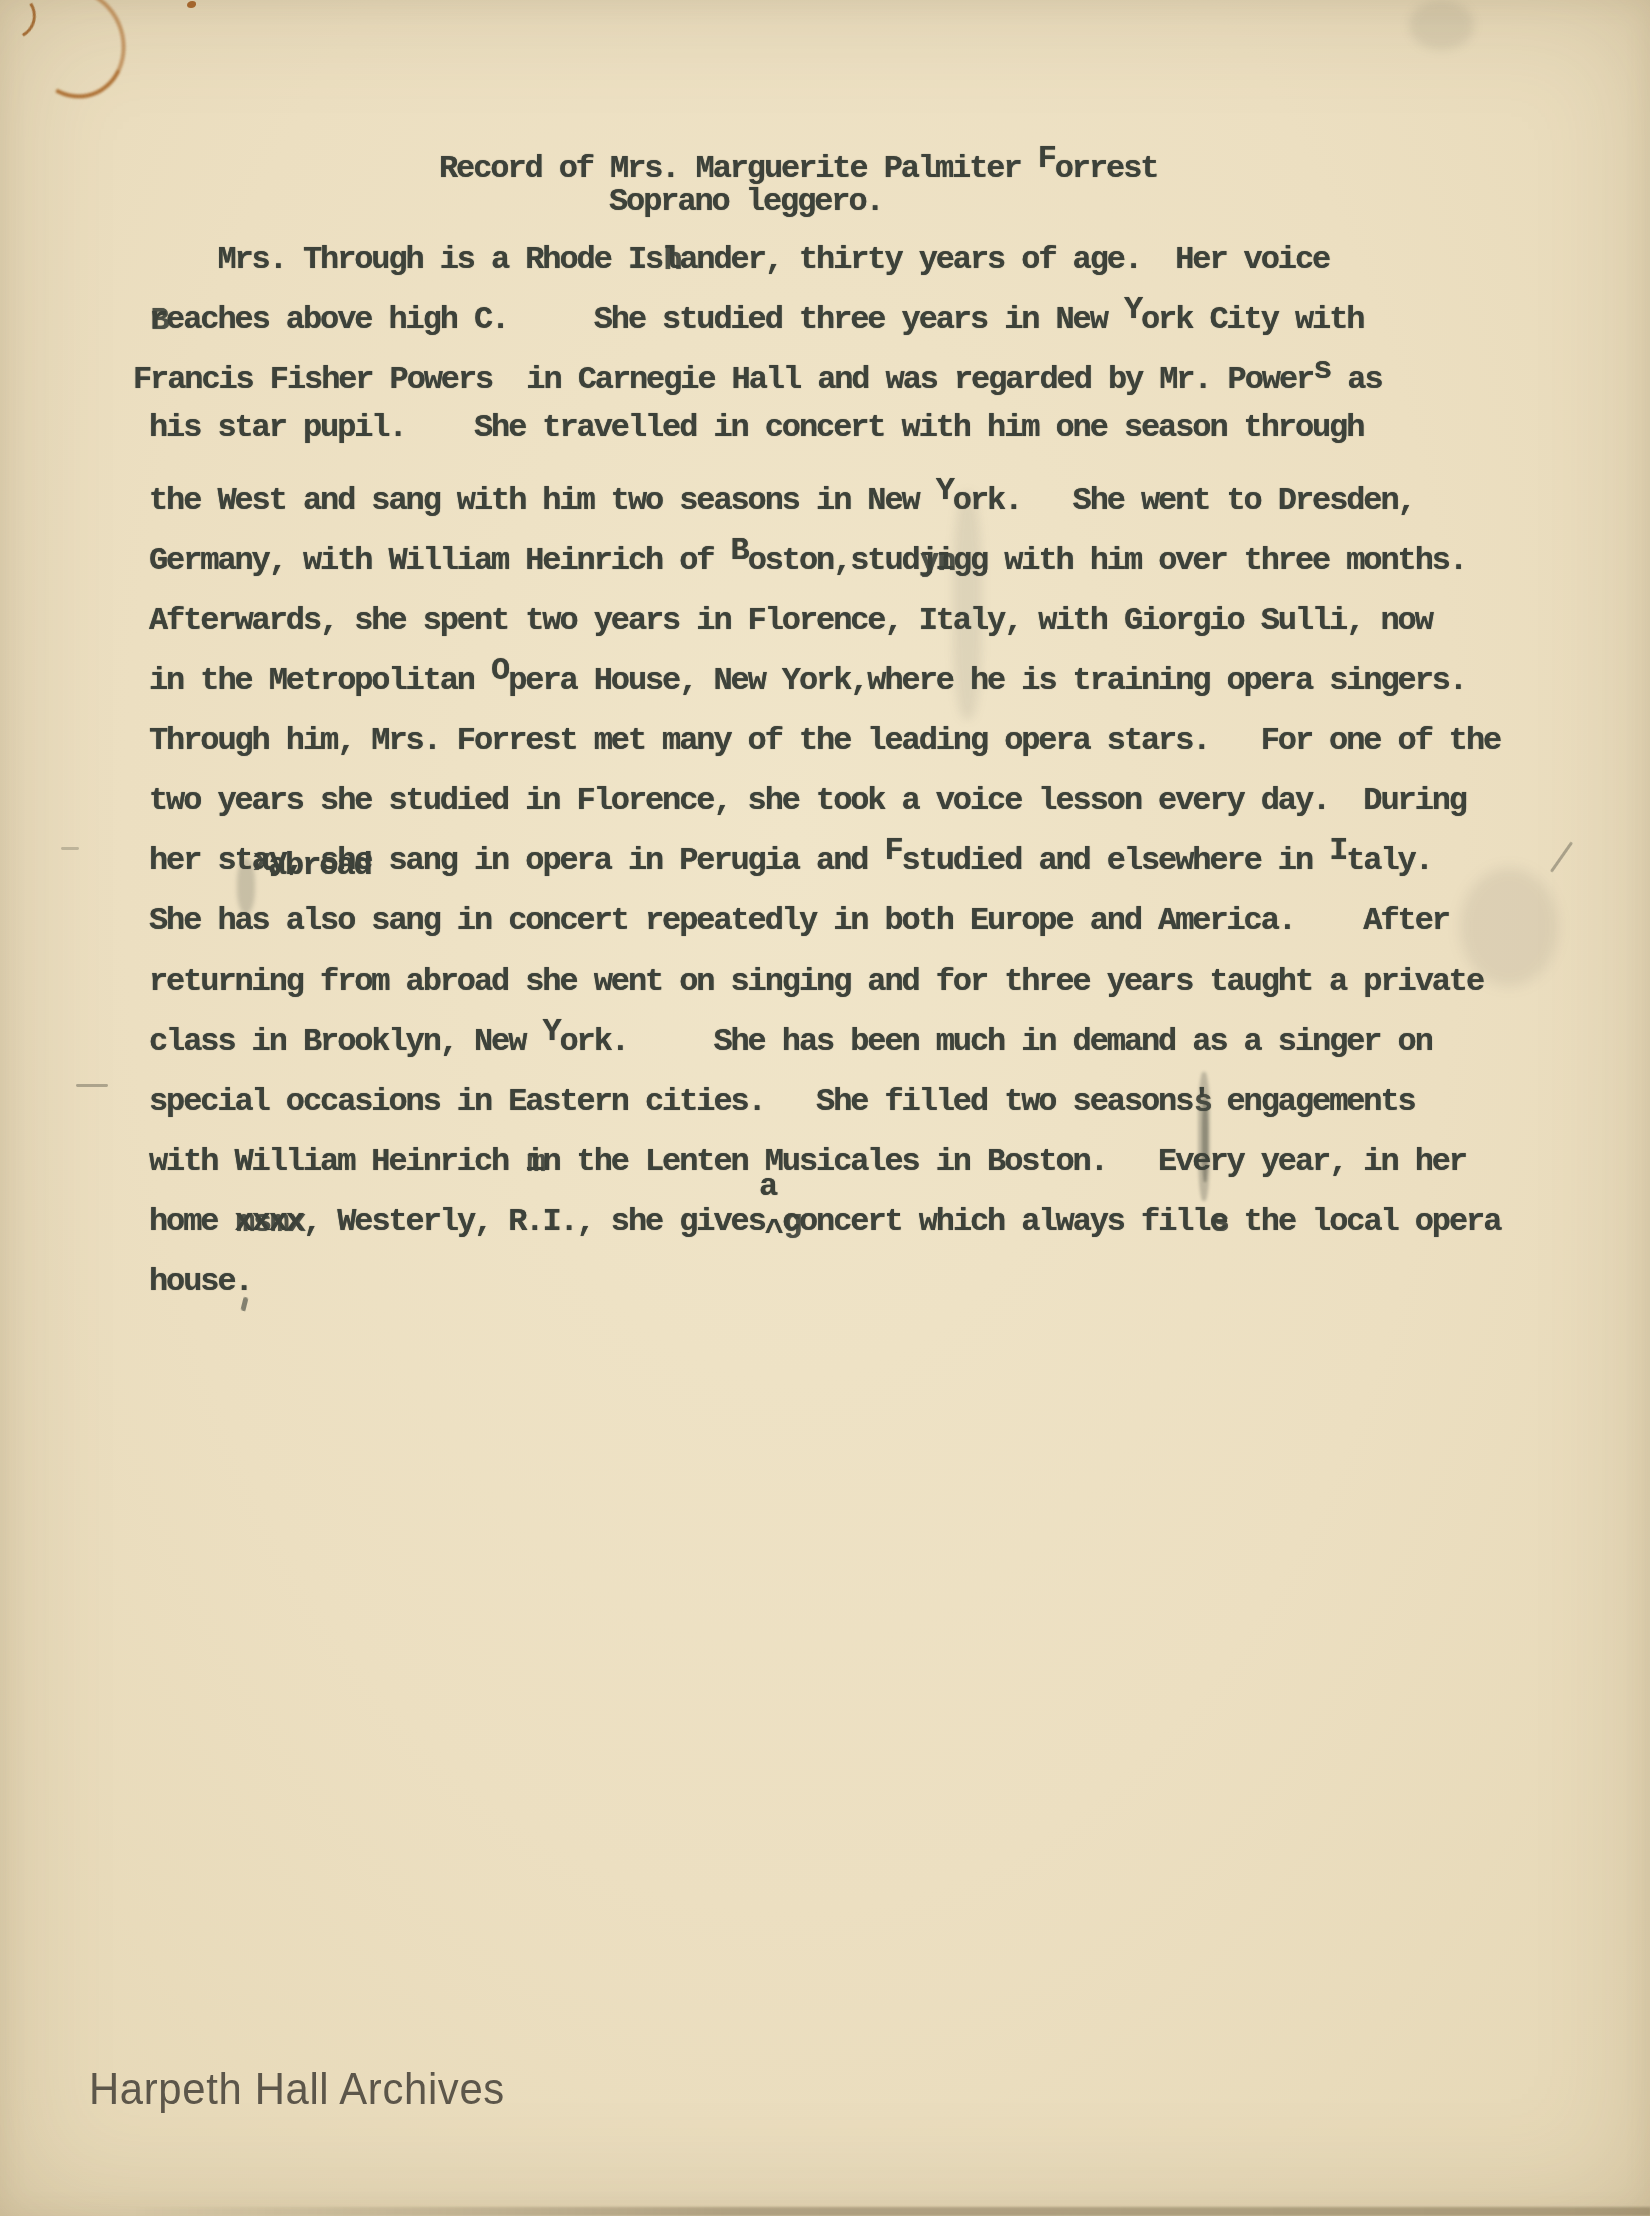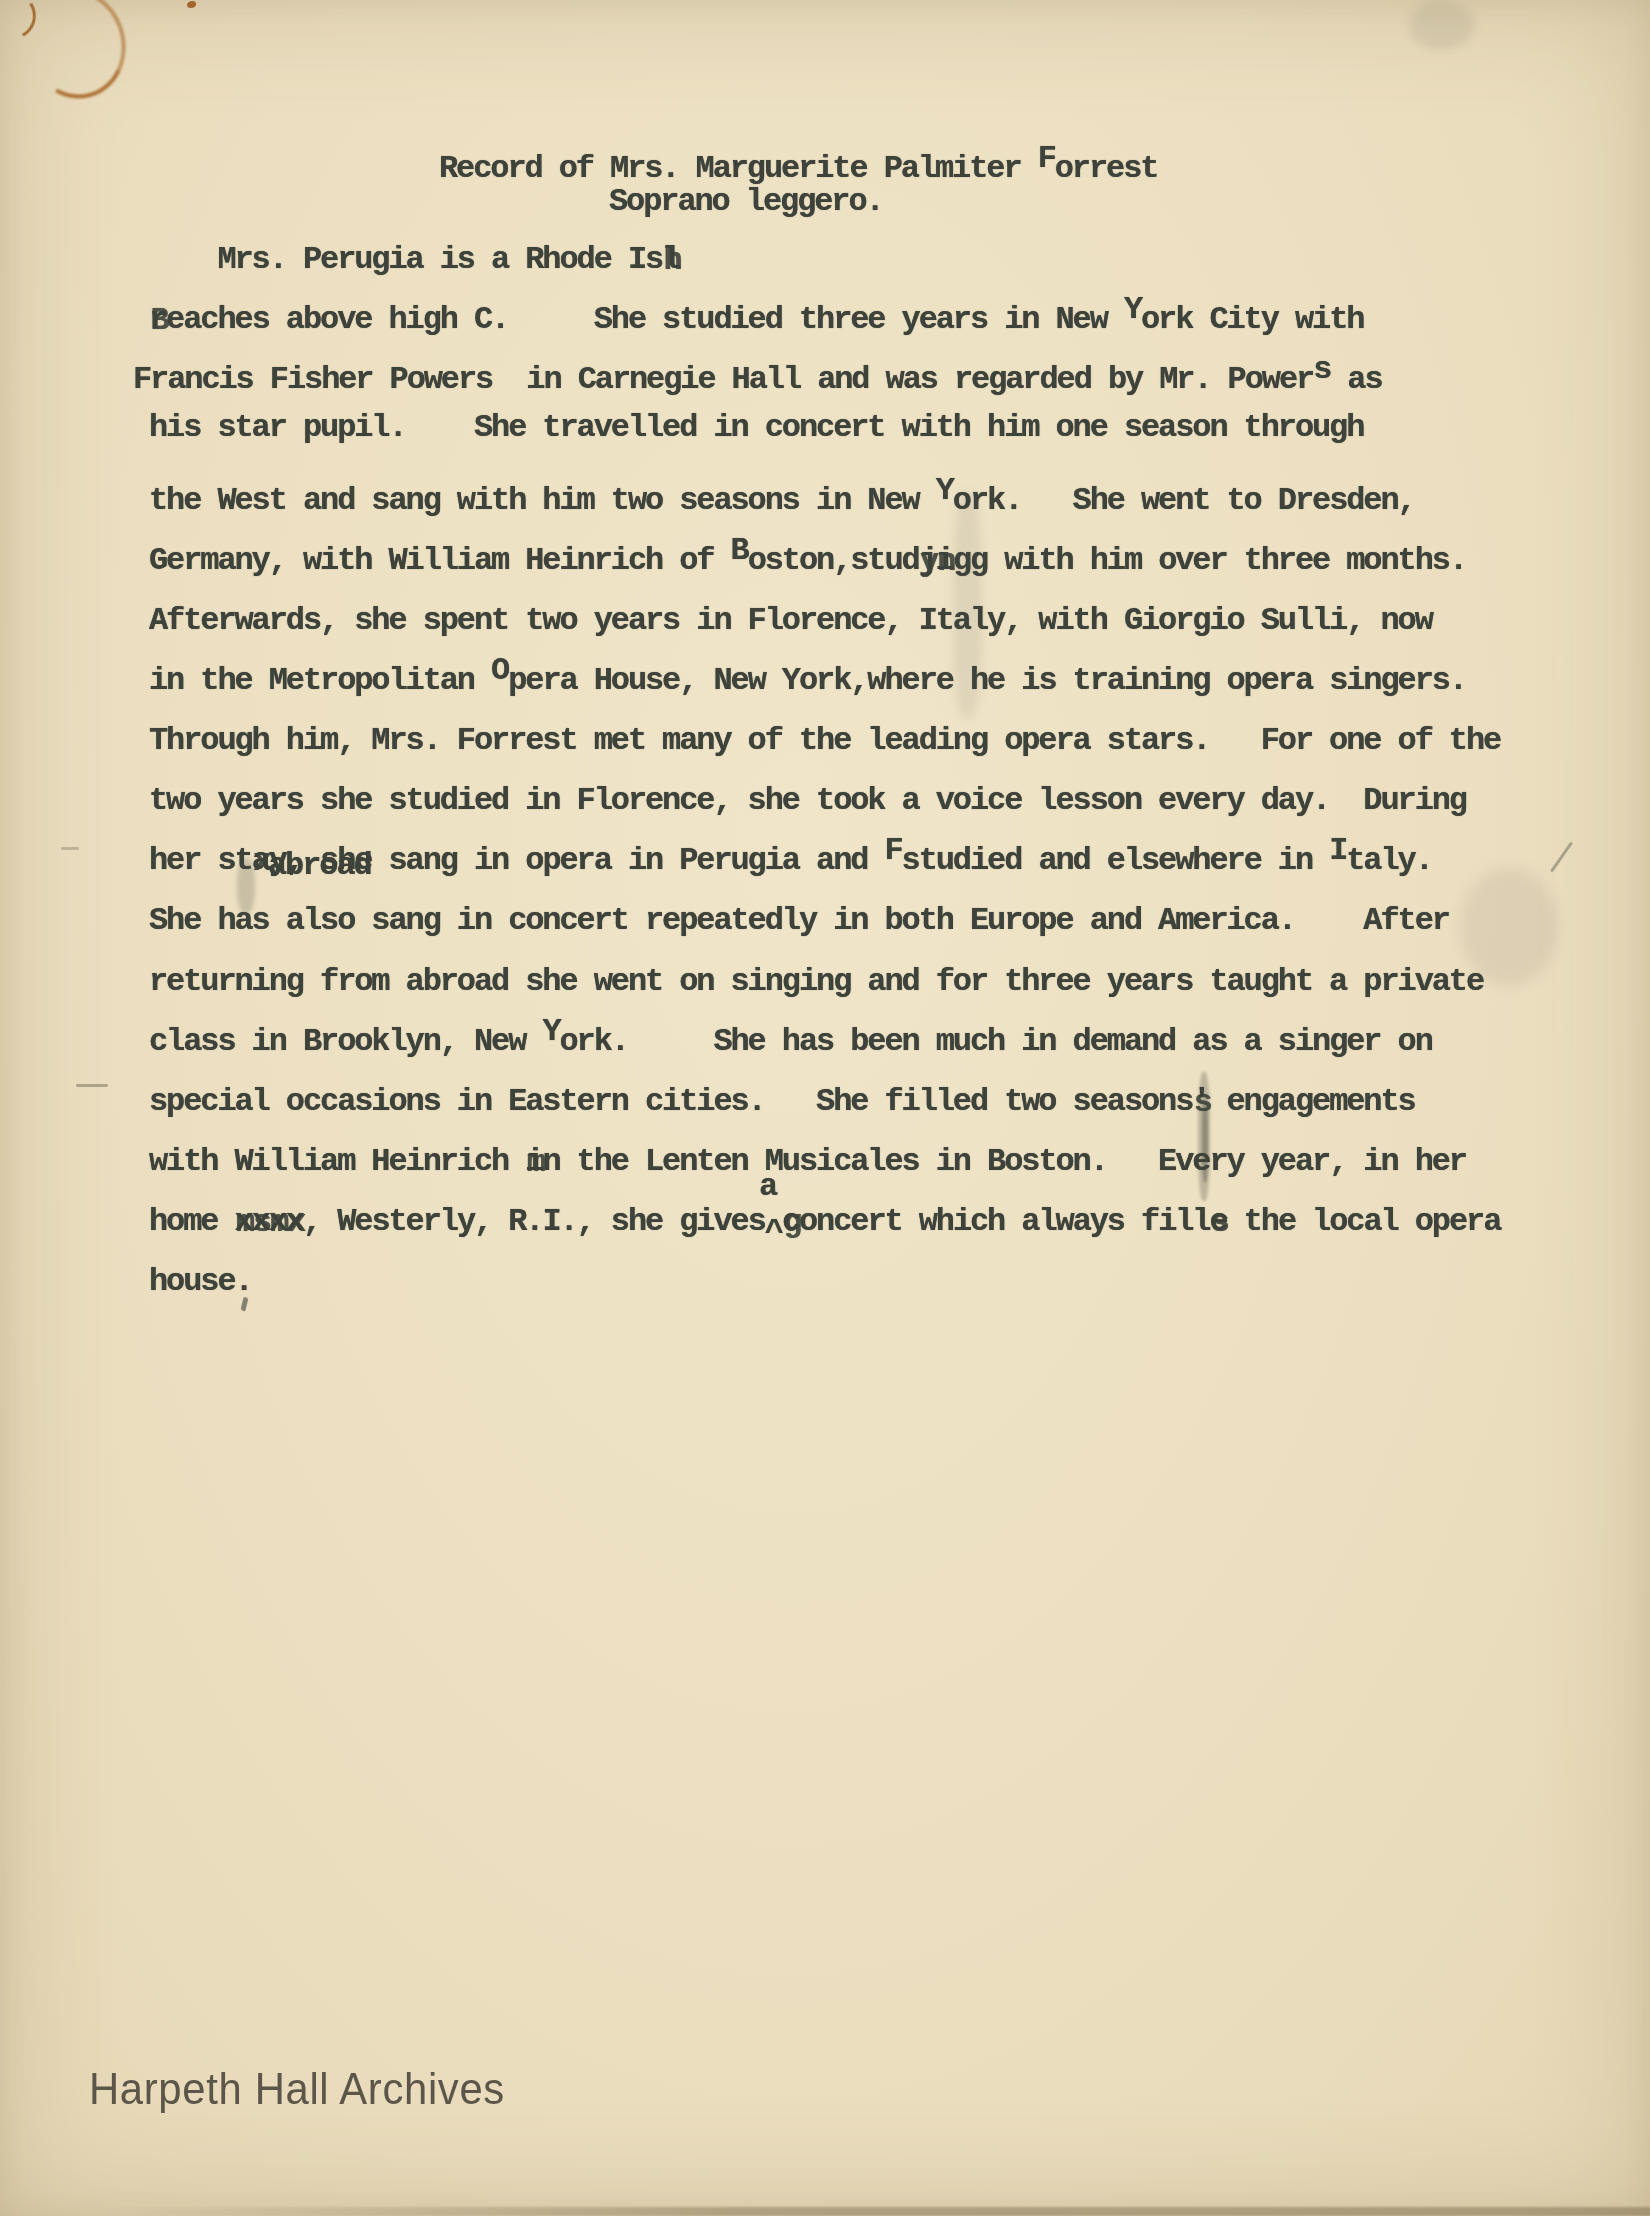--- a/index.html
+++ b/index.html
@@ -86,21 +86,21 @@
 <div class="artifact blob-right"></div>
 <div class="artifact dash-diagonal"></div>
 <div class="artifact dash-left-1"></div>
 <div class="artifact dash-left-2"></div>
 <div class="artifact stray-comma"></div>
 <div class="artifact bottom-edge"></div>
 
 <div class="title-line title-line-1"><span>Record of Mrs. Marguerite Palmiter </span><span class="sup">F</span><span>orrest</span></div>
 <div class="title-line title-line-2"><span>Soprano leggero.</span></div>
 <div>
-    <div class="tline" style="top: 242px; left: 149px;"><span>    Mrs. Perugia is a Rhode Is</span><span class="ov"><span>l</span><span class="ov2">h</span></span></div>
+    <div class="tline" style="top: 242px; left: 149px;"><span>    Mrs. Through is a Rhode Is</span><span class="ov"><span>l</span><span class="ov2">h</span></span><span>ander, thirty years of age.  Her voice</span></div>
     <div class="tline" style="top: 302px; left: 149px;"><span class="ov"><span>r</span><span class="ov2">B</span></span><span>eaches above high C.     She studied three years in New </span><span class="sup">Y</span><span>ork City with</span></div>
     <div class="tline" style="top: 362px; left: 133px;"><span>Francis Fisher Powers  in Carnegie Hall and was regarded by Mr. Power</span><span class="sup">s</span><span> as</span></div>
     <div class="tline" style="top: 410px; left: 149px;"><span>his star pupil.    She travelled in concert with him one season through</span></div>
     <div class="tline" style="top: 483px; left: 149px;"><span>the West and sang with him two seasons in New </span><span class="sup">Y</span><span>ork.   She went to Dresden,</span></div>
     <div class="tline" style="top: 543px; left: 149px;"><span>Germany, with William Heinrich of </span><span class="sup">B</span><span>oston,stud</span><span class="ov"><span>j</span><span class="ov2">y</span></span><span class="ov"><span>i</span><span class="ov2">n</span></span><span>gg with him over three months.</span></div>
     <div class="tline" style="top: 603px; left: 149px;"><span>Afterwards, she spent two years in Florence, Italy, with Giorgio Sulli, now</span></div>
     <div class="tline" style="top: 663px; left: 149px;"><span>in the Metropolitan </span><span class="sup">O</span><span>pera House, New York,where he is training opera singers.</span></div>
     <div class="tline" style="top: 723px; left: 149px;"><span>Through him, Mrs. Forrest met many of the leading opera stars.   For one of the</span></div>
     <div class="tline" style="top: 783px; left: 149px;"><span>two years she studied in Florence, she took a voice lesson every day.  During</span></div>
     <div class="tline" style="top: 843px; left: 149px;"><span>her st</span><span class="ov"><span>a</span><span class="ov2">x</span></span><span>y, she sang in opera in Perugia and </span><span class="sup">F</span><span>studied and elsewhere in </span><span class="sup">I</span><span>taly.</span></div>

